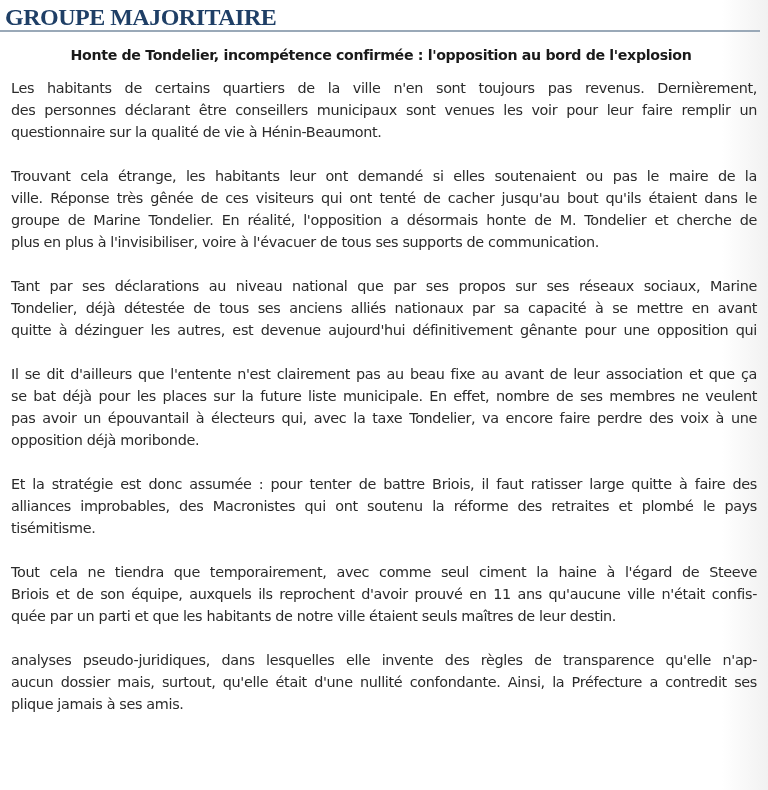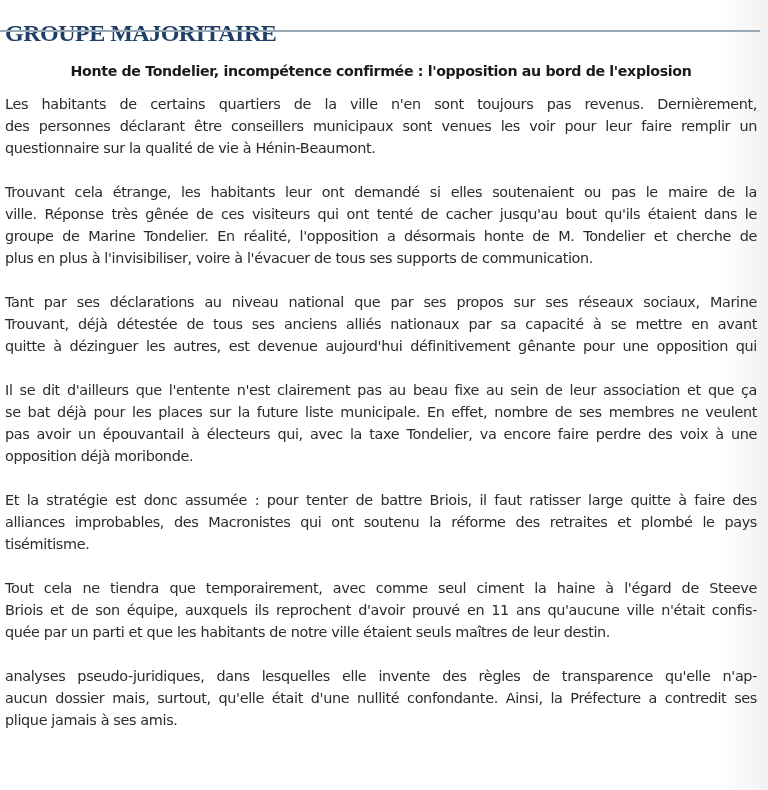--- a/index.html
+++ b/index.html
@@ -16,21 +16,21 @@
       top: 0;
       width: 752px;
     }
     .group-heading {
       font-family: "Liberation Serif", "DejaVu Serif", serif;
       font-weight: bold;
       font-size: 24px;
       letter-spacing: -0.5px;
       color: #1f3f66;
       margin: 0;
-      padding-top: 20px;
+      padding-top: 4px;
       line-height: 26px;
       height: 28px;
     }
     .rule {
       position: absolute;
       left: -5px;
       top: 30px;
       width: 760px;
       height: 2px;
       background: #9aa9b8;
@@ -48,21 +48,21 @@
     }
     .body-text {
       margin-top: 12px;
     }
     .para {
       font-family: "DejaVu Sans", sans-serif;
       font-size: 14.4px;
       line-height: 22px;
       letter-spacing: -0.35px;
       color: #2b2b2b;
-      margin: 0 0 22px 0;
+      margin: 0 0 22px 6px;
       text-align: justify;
     }
     .para .ln { display: block; text-align: justify; text-align-last: justify; white-space: nowrap; }
     .para .ln.last { text-align-last: left; }
   </style>
 </head>
 <body>
 
 <div class="page">
   <h1 class="group-heading">GROUPE MAJORITAIRE</h1>
@@ -77,25 +77,25 @@
       <span class="ln last">questionnaire sur la qualité de vie à Hénin-Beaumont.</span>
     </p>
     <p class="para">
       <span class="ln">Trouvant cela étrange, les habitants leur ont demandé si elles soutenaient ou pas le maire de la</span>
       <span class="ln">ville. Réponse très gênée de ces visiteurs qui ont tenté de cacher jusqu'au bout qu'ils étaient dans le</span>
       <span class="ln">groupe de Marine Tondelier. En réalité, l'opposition a désormais honte de M. Tondelier et cherche de</span>
       <span class="ln last">plus en plus à l'invisibiliser, voire à l'évacuer de tous ses supports de communication.</span>
     </p>
     <p class="para">
       <span class="ln">Tant par ses déclarations au niveau national que par ses propos sur ses réseaux sociaux, Marine</span>
-      <span class="ln">Trouvant, déjà détestée de tous ses anciens alliés nationaux par sa capacité à se mettre en avant</span>
+      <span class="ln">Tondelier, déjà détestée de tous ses anciens alliés nationaux par sa capacité à se mettre en avant</span>
       <span class="ln">quitte à dézinguer les autres, est devenue aujourd'hui définitivement gênante pour une opposition qui</span>
     </p>
     <p class="para">
-      <span class="ln">Il se dit d'ailleurs que l'entente n'est clairement pas au beau fixe au sein de leur association et que ça</span>
+      <span class="ln">Il se dit d'ailleurs que l'entente n'est clairement pas au beau fixe au avant de leur association et que ça</span>
       <span class="ln">se bat déjà pour les places sur la future liste municipale. En effet, nombre de ses membres ne veulent</span>
       <span class="ln">pas avoir un épouvantail à électeurs qui, avec la taxe Tondelier, va encore faire perdre des voix à une</span>
       <span class="ln last">opposition déjà moribonde.</span>
     </p>
     <p class="para">
       <span class="ln">Et la stratégie est donc assumée : pour tenter de battre Briois, il faut ratisser large quitte à faire des</span>
       <span class="ln">alliances improbables, des Macronistes qui ont soutenu la réforme des retraites et plombé le pays</span>
       <span class="ln last">tisémitisme.</span>
     </p>
     <p class="para">

